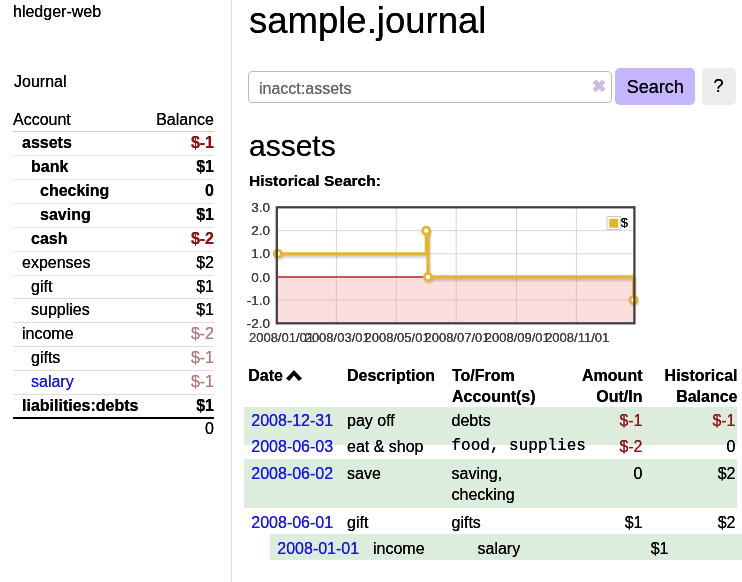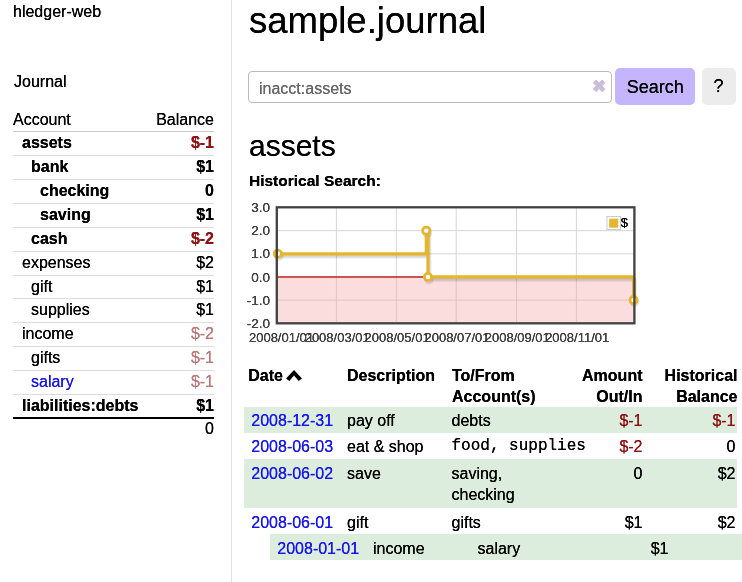--- a/index.html
+++ b/index.html
@@ -121,21 +121,21 @@
 
   <div class="hdr" style="left:248.3px; top:366px; font-size:16px;">Date</div>
   <svg class="abs" style="left:286px; top:368.5px;" width="16" height="12" viewBox="0 0 16 12">
     <polygon points="0,9.5 8,1 16,9.5 12.7,12 8,6.6 3.3,12" fill="#000"></polygon>
   </svg>
   <div class="hdr" style="left:347px; top:366px; font-size:16px;">Description</div>
   <div class="hdr" style="left:452px; top:366px; font-size:16px;">To/From<br>Account(s)</div>
   <div class="hdr" style="right:99.5px; top:366px; font-size:16px; text-align:right;">Amount<br>Out/In</div>
   <div class="hdr" style="right:4.5px; top:366px; font-size:16px; text-align:right;">Historical<br>Balance</div>
 
-  <div class="trow green" style="top:406.9px; height:26px; line-height:27.5px;">
+  <div class="trow green" style="top:406.9px; height:38px; line-height:27.5px;">
     <a class="cell blue" style="left:7.8px;">2008-12-31</a>
     <span class="cell" style="left:103.5px;">pay off</span>
     <span class="cell" style="left:208px;">debts</span>
     <span class="cell dred" style="right:94.5px;">$-1</span>
     <span class="cell dred" style="right:1.5px;">$-1</span>
   </div>
   <div class="trow" style="top:432.9px; height:26px; line-height:27.5px;">
     <a class="cell blue" style="left:7.8px;">2008-06-03</a>
     <span class="cell" style="left:103.5px;">eat &amp; shop</span>
     <span class="cell" style="left:208px;font-family:Liberation Mono, monospace;">food, supplies</span>

